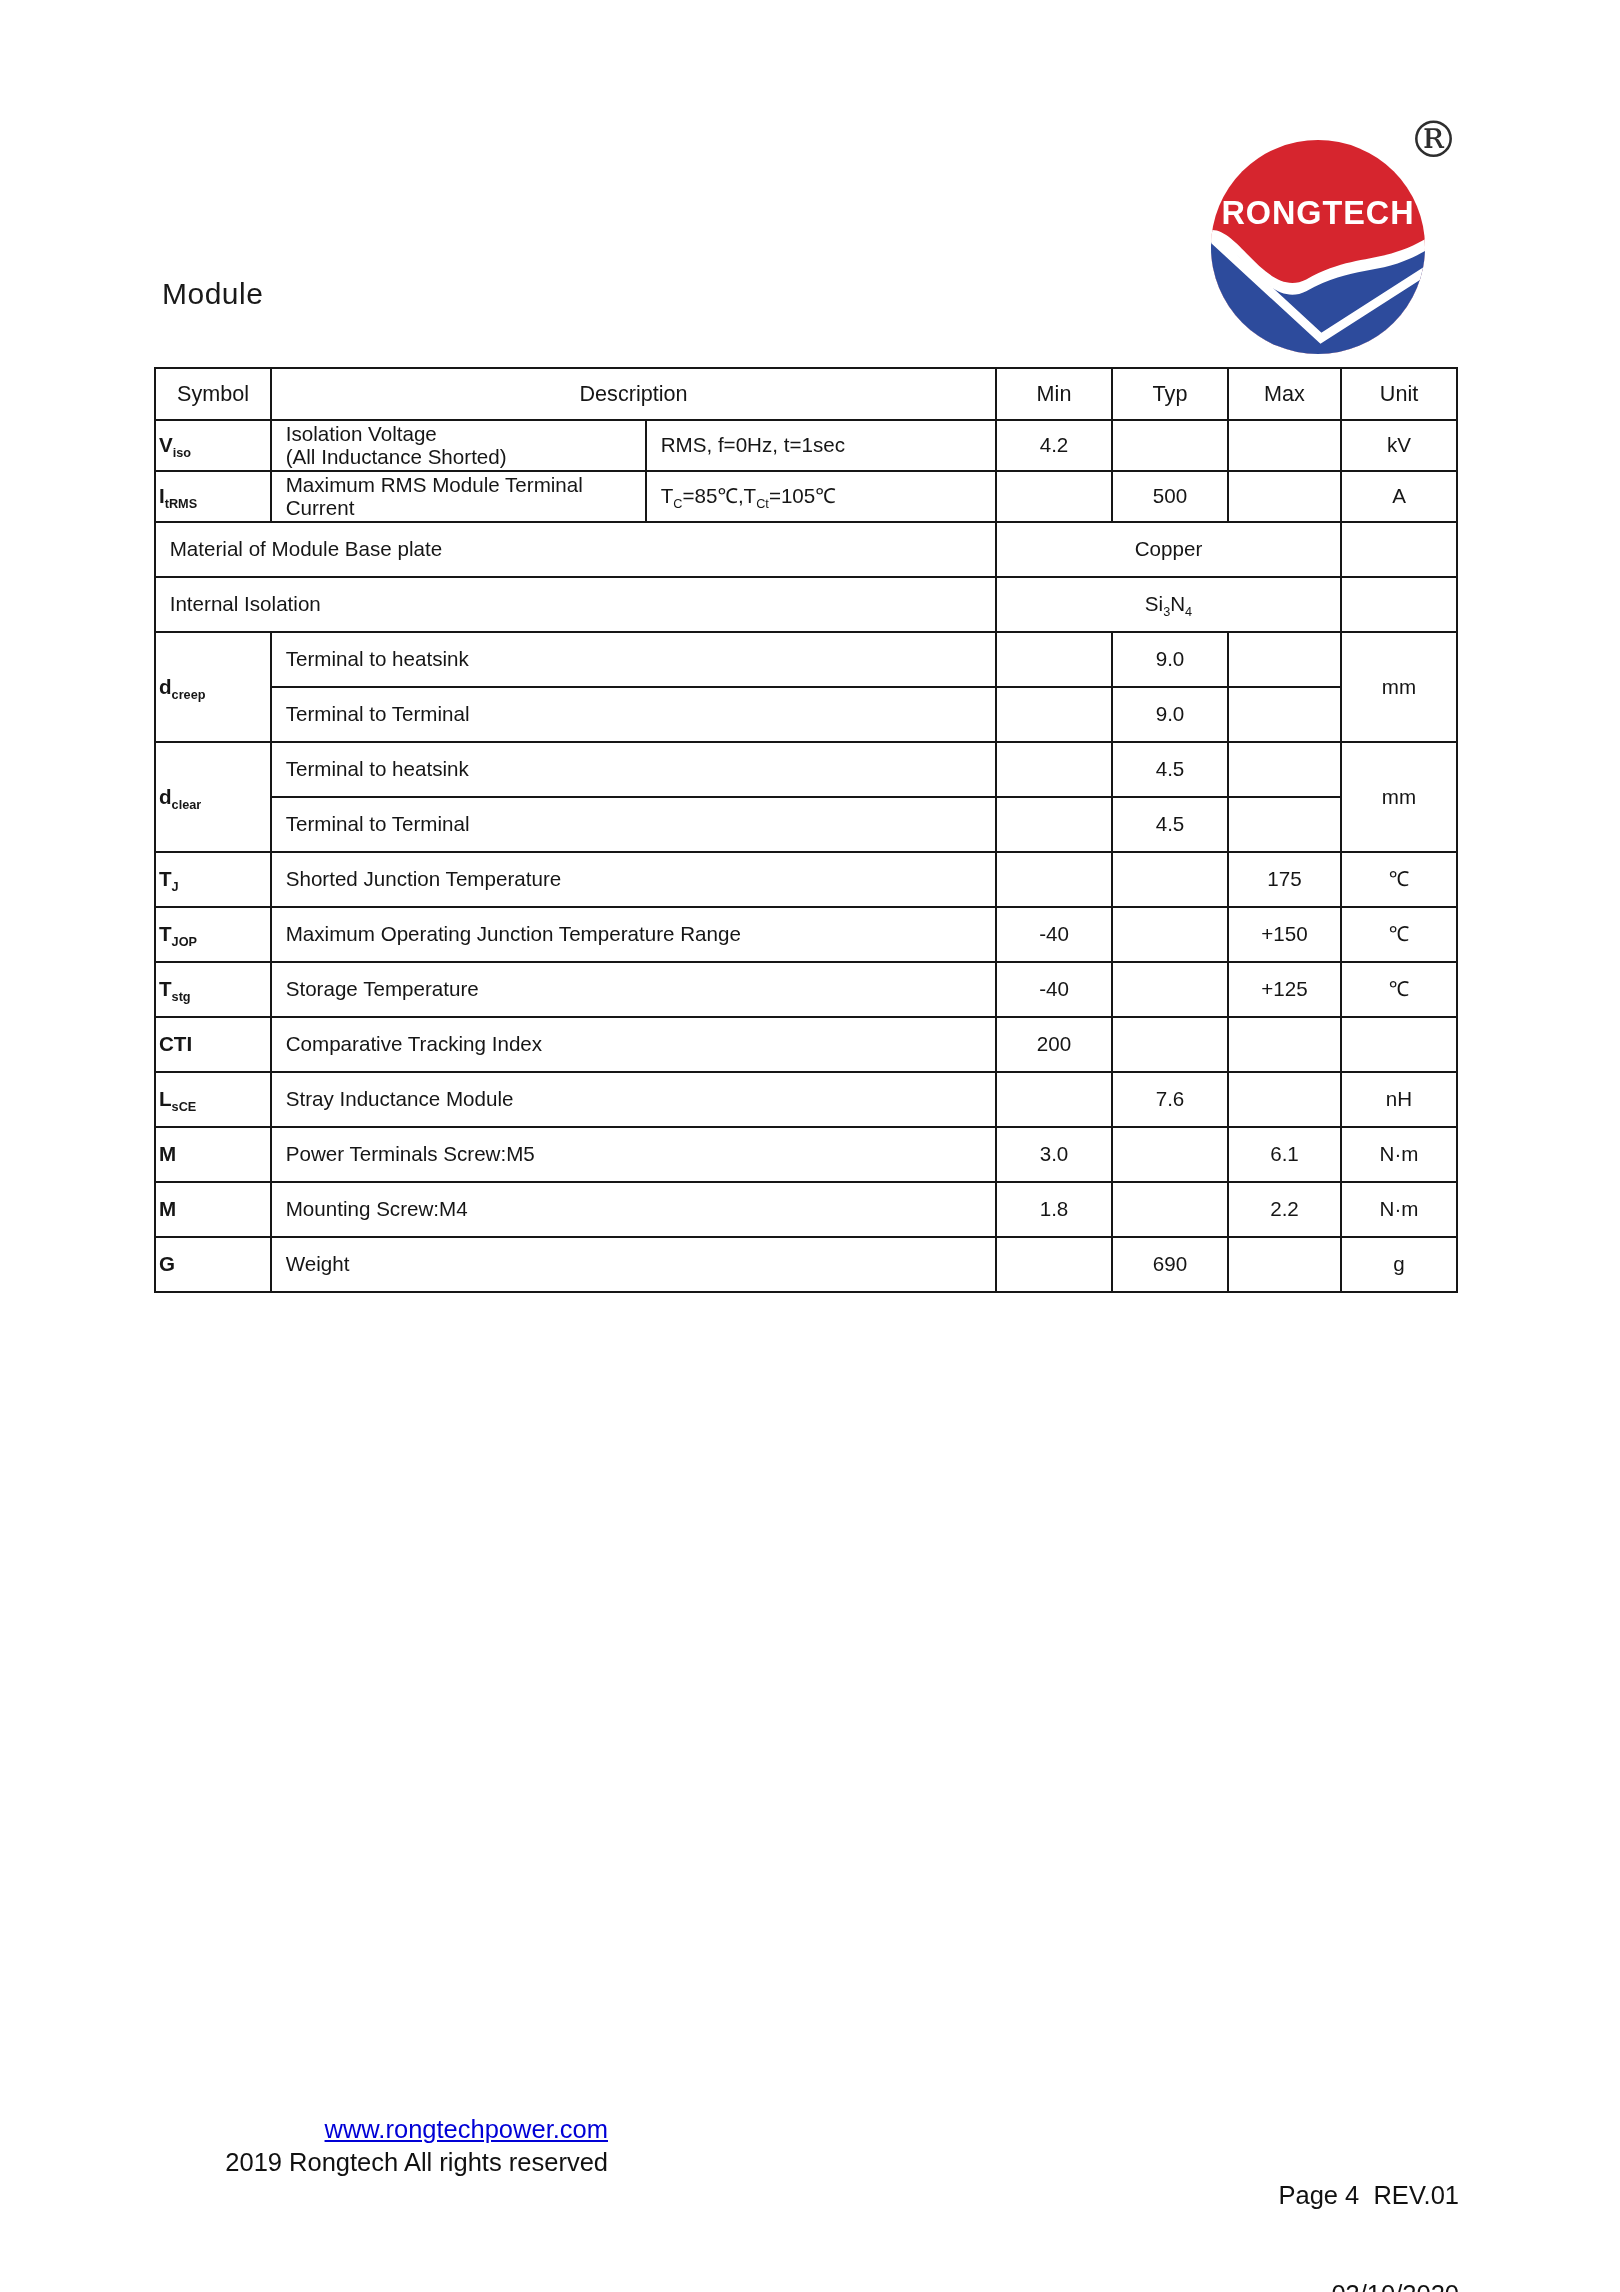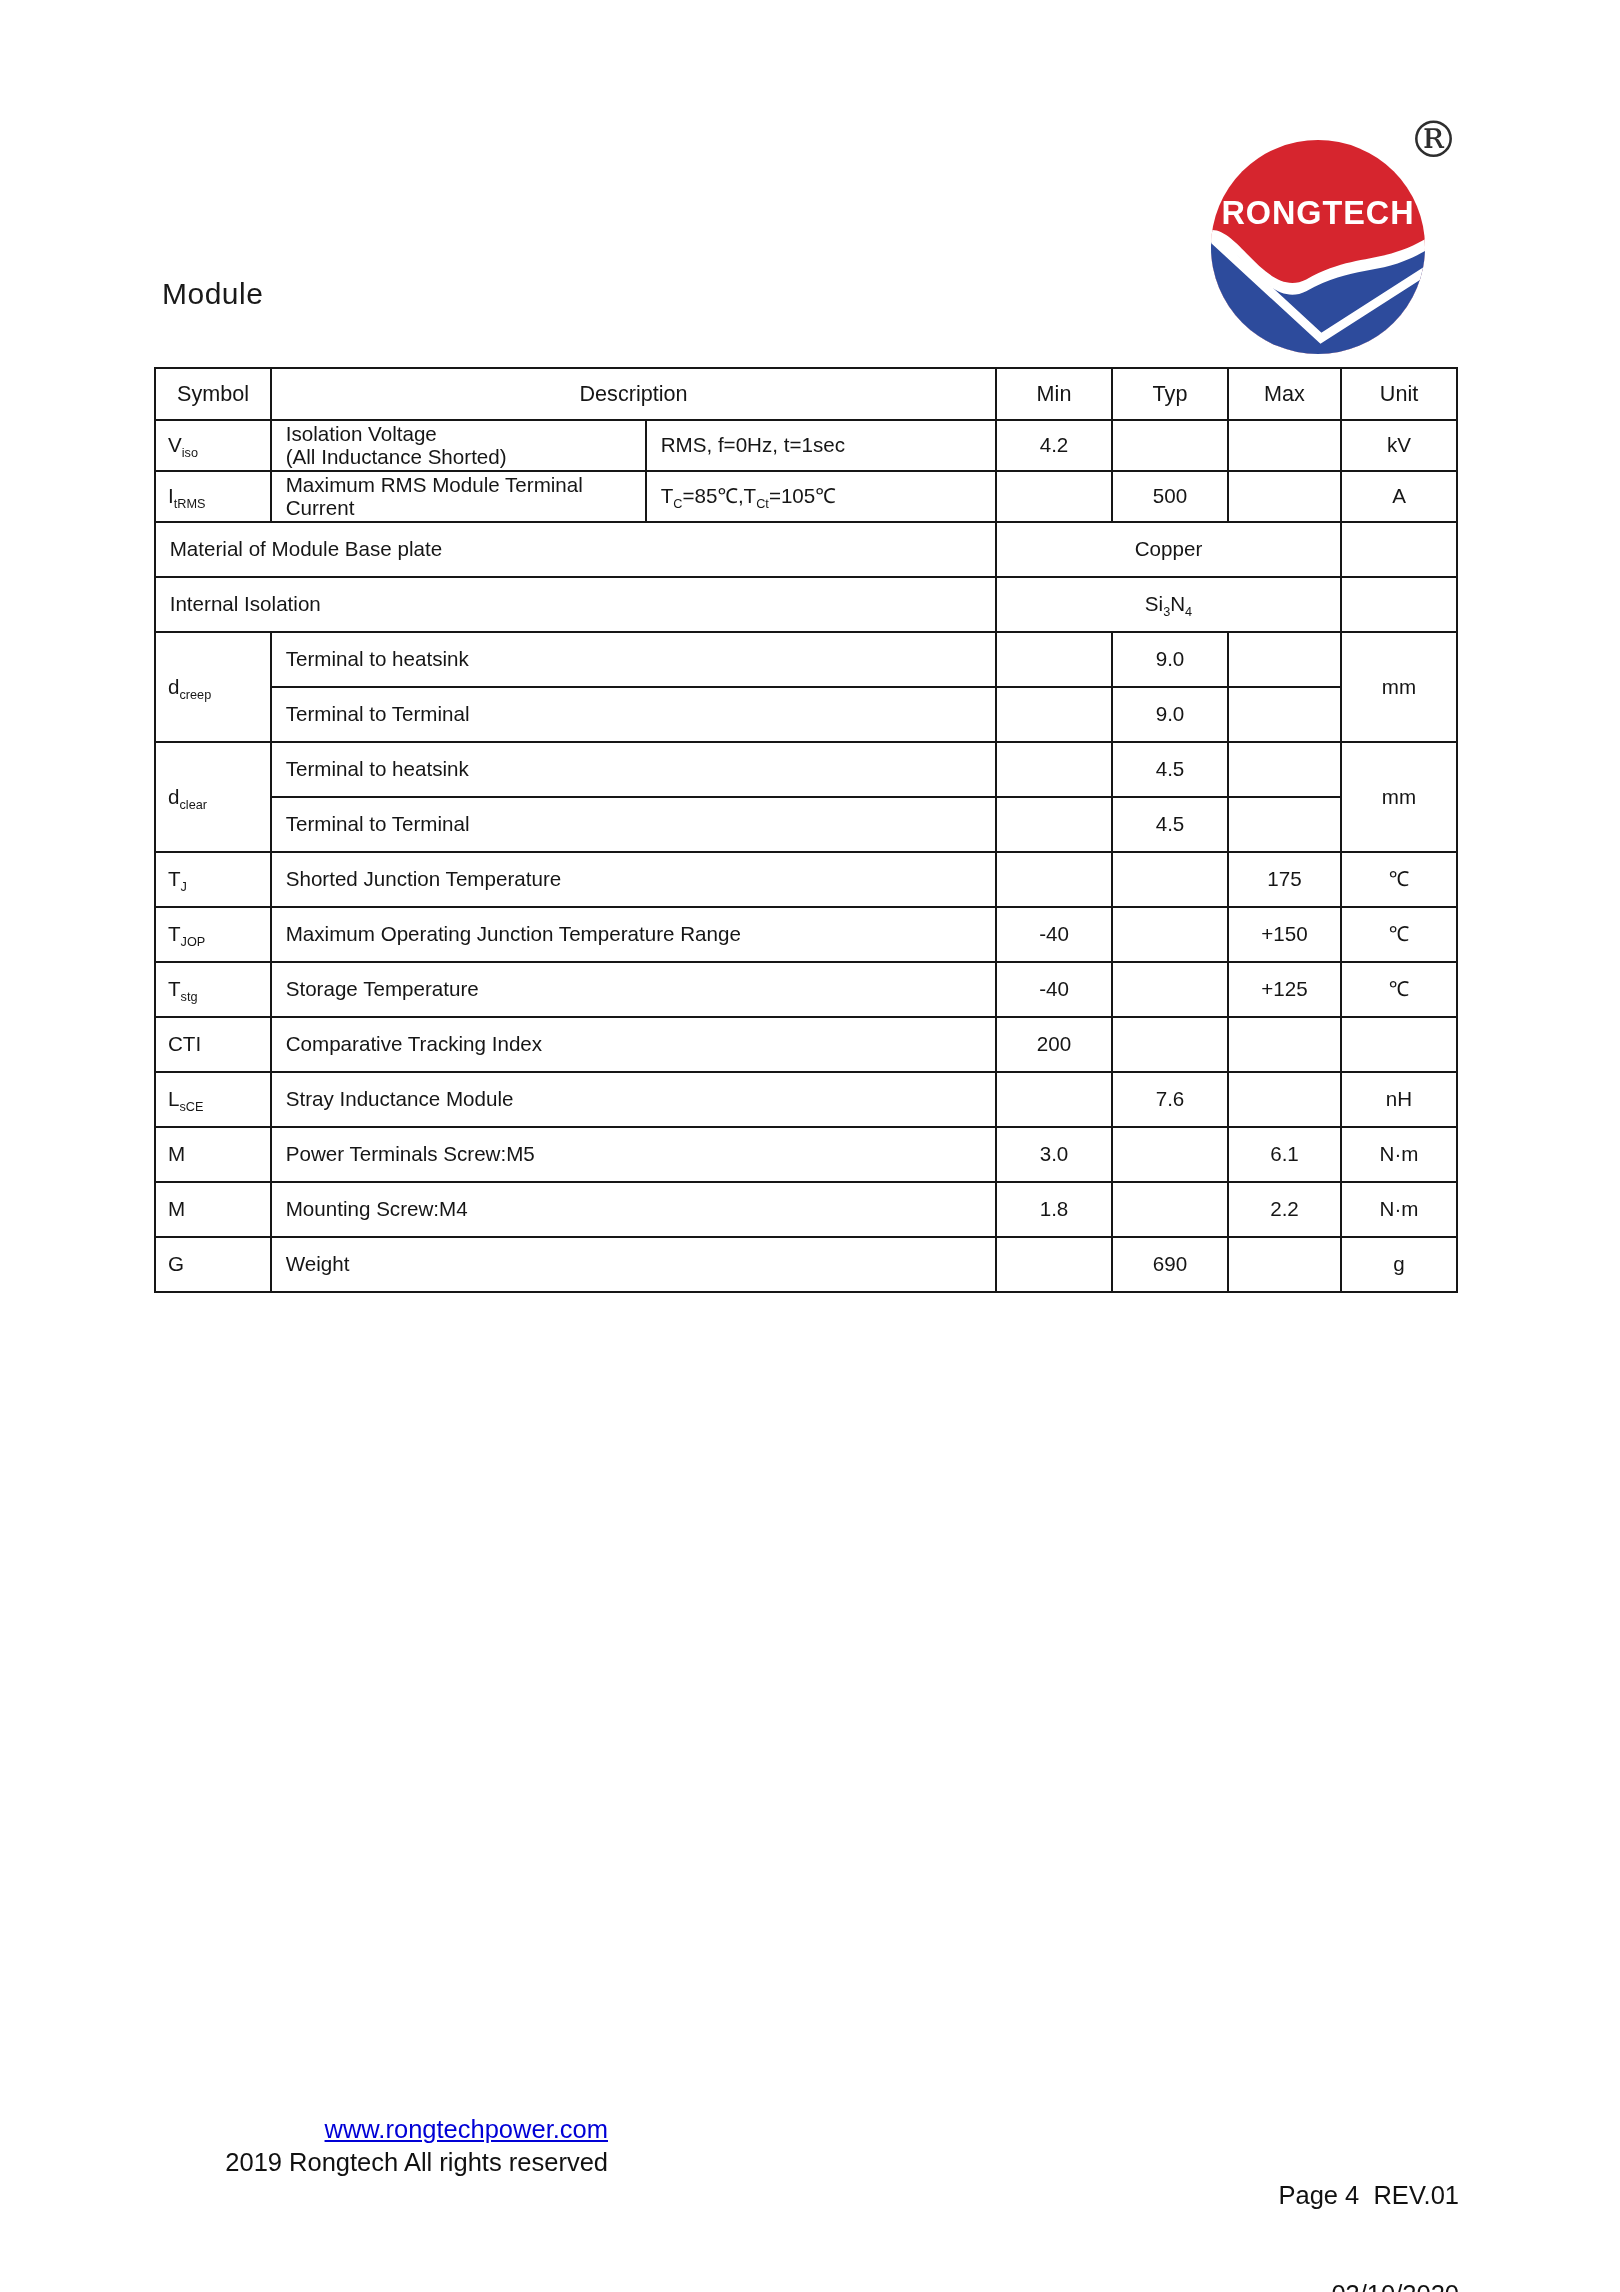--- a/index.html
+++ b/index.html
@@ -36,21 +36,21 @@
     border: 2px solid #161616;
     border-top-width: 2.9px; border-bottom-width: 2.9px;
     padding: 2px 5.9px;
     font-weight: normal;
     overflow: hidden;
   }
   .spec th { text-align: center; font-size: 21.6px; }
   tr.h-hdr { height: 52px; }
   tr.h-sm  { height: 45px; }
   tr.h-md  { height: 55px; }
-  td.sym  { text-align: left; padding-left: 12px; }
+  td.sym  { text-align: left; padding-left: 3px; font-weight: bold; }
   td.desc { text-align: left; padding-left: 13.7px; }
   td.num  { text-align: center; margin-top: 14px; }
   .spec sub { font-size: 12.7px; line-height: 0; }
 
   
   .footer-left {
     position: absolute; left: 214px; top: 2113px; width: 394px;
     text-align: right; font-size: 25.5px; line-height: 33px; color: #111;
   }
   .footer-left a { color: #0000d6; text-decoration: underline; cursor: pointer; }

